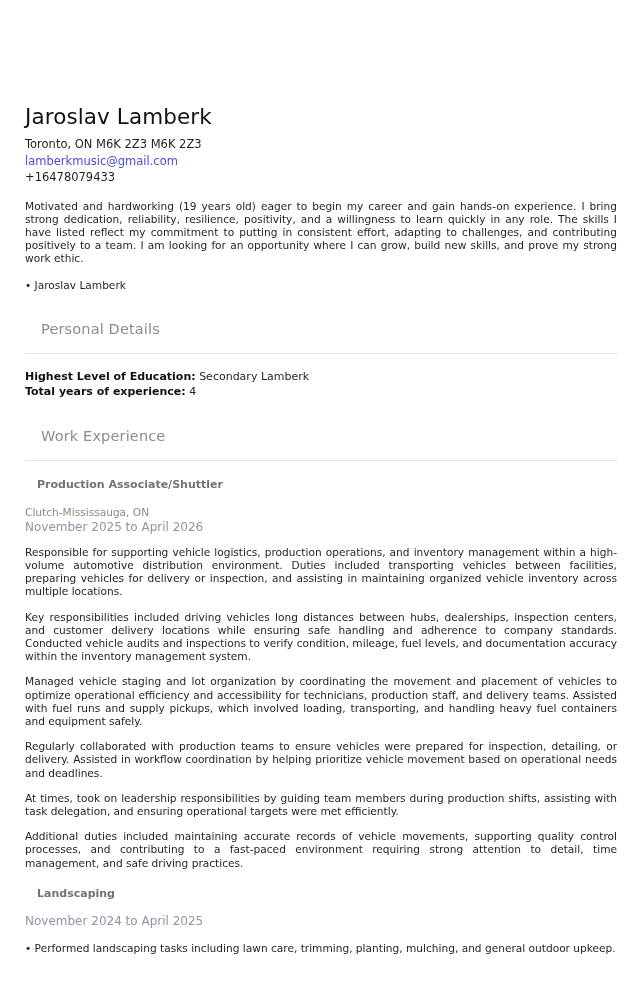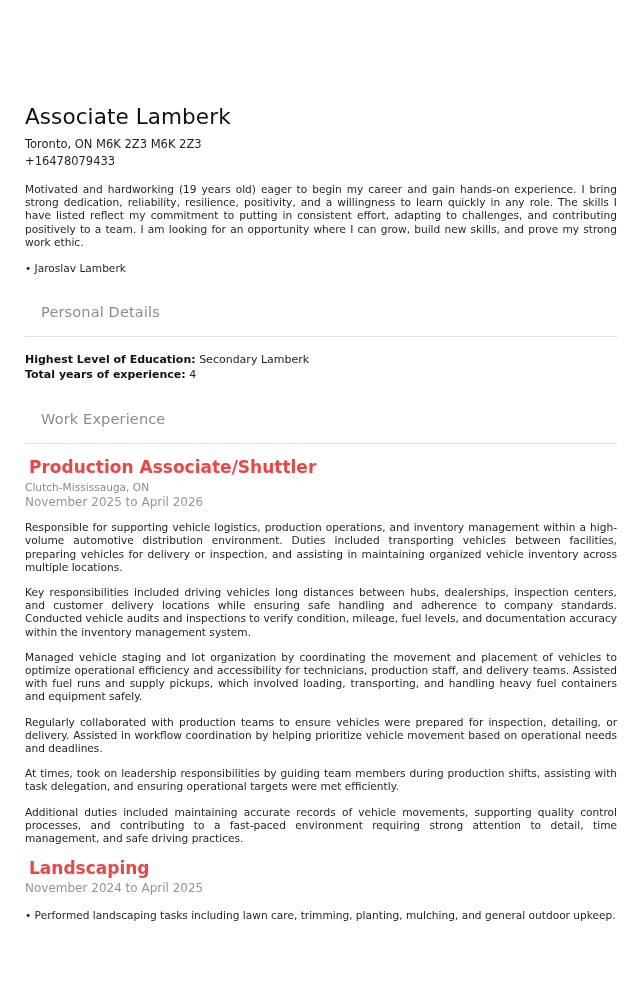--- a/index.html
+++ b/index.html
@@ -90,25 +90,25 @@
     color: #111111;
   }
   .details-body {
     margin-top: 15px;
   }
 
   .job {
     margin-top: 15px;
   }
   .job-title {
-    font-size: 17px;
+    font-size: 11px;
     font-weight: 700;
-    color: #ef4444;
+    color: #737373;
     line-height: 17px;
-    margin: 4px;
+    margin: 12px;
   }
   .job-company {
     font-size: 10.6px;
     line-height: 15px;
     color: #8a8a8a;
   }
   .job-dates {
     font-size: 12px;
     line-height: 15px;
     color: #8f93a8;
@@ -119,22 +119,23 @@
 
   .job-bullets { margin-top: 13px; }
   .job-bullets p { margin: 0; }
 </style>
 </head>
 <body>
 
 <div class="page">
 
   <div>
-    <h1 class="full-name">Associate Lamberk</h1>
+    <h1 class="full-name">Jaroslav Lamberk</h1>
     <div class="contact-line">Toronto, ON M6K 2Z3 M6K 2Z3</div>
+    <a class="contact-link" href="#">lamberkmusic@gmail.com</a>
     <div class="contact-line">+16478079433</div>
   </div>
 
   <div class="summary-block">
     <p class="body-text">Motivated and hardworking (19 years old) eager to begin my career and gain hands-on experience. I bring strong dedication, reliability, resilience, positivity, and a willingness to learn quickly in any role. The skills I have listed reflect my commitment to putting in consistent effort, adapting to challenges, and contributing positively to a team. I am looking for an opportunity where I can grow, build new skills, and prove my strong work ethic.</p>
     <p class="bullet-line">• Jaroslav Lamberk</p>
   </div>
 
   <div class="section">
     <h2 class="section-title">Personal Details</h2>

